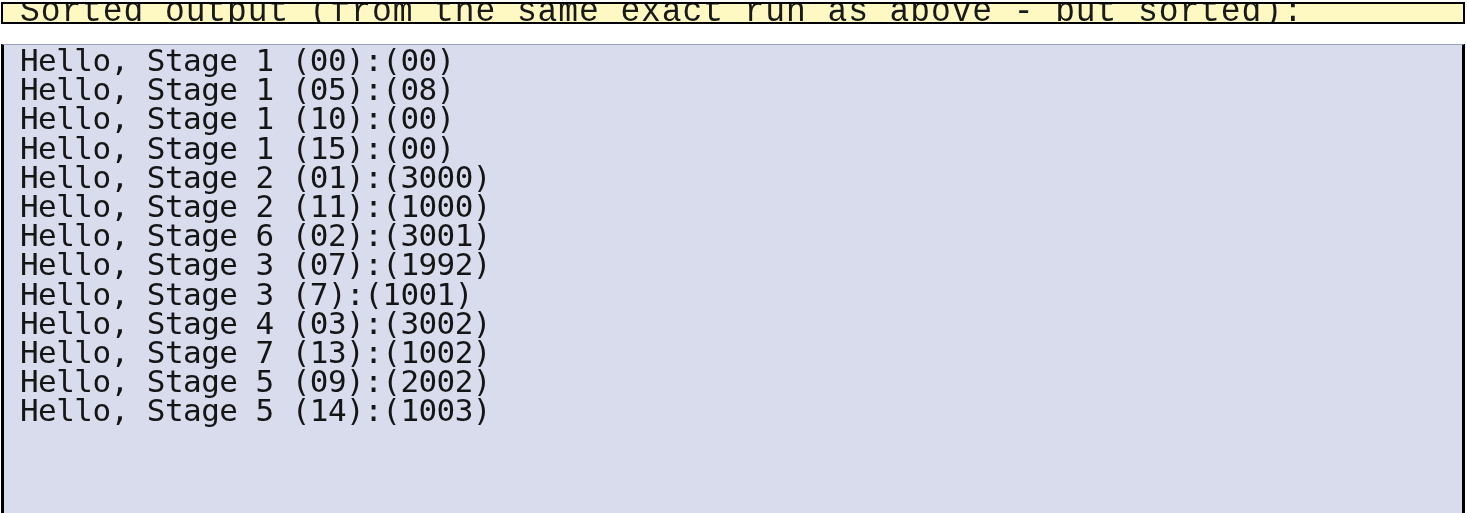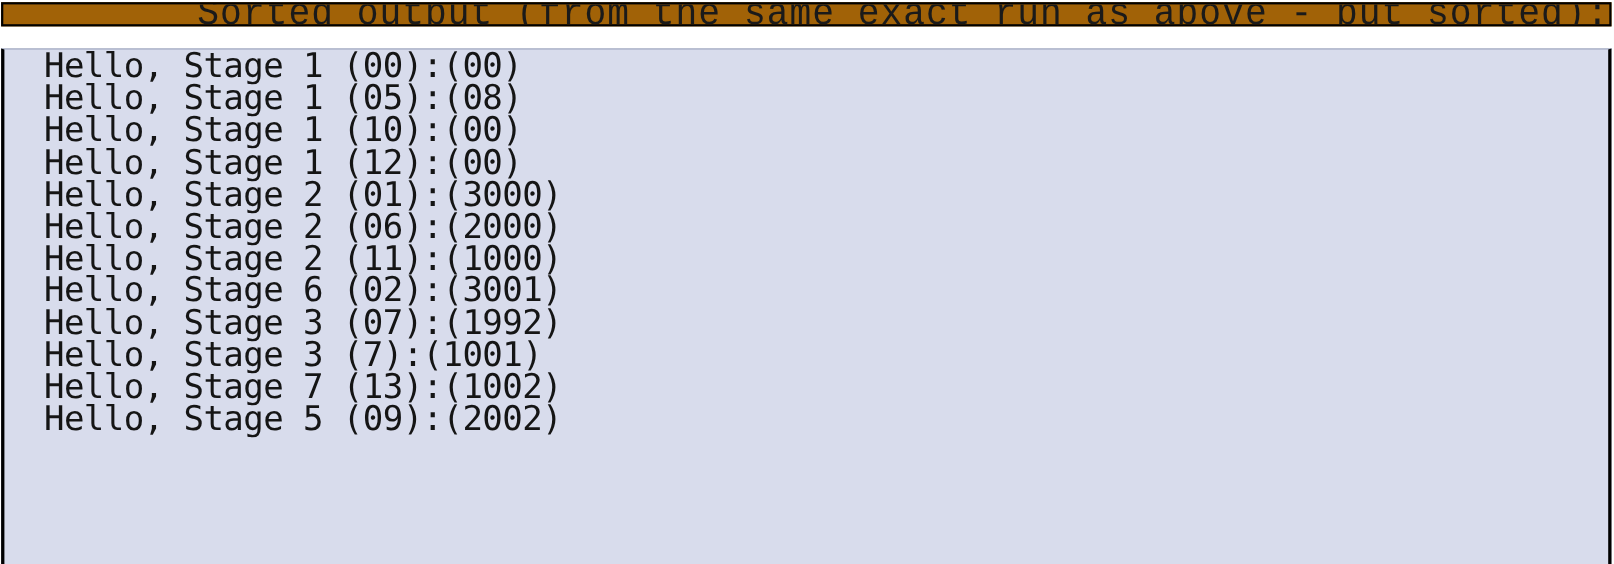--- a/index.html
+++ b/index.html
@@ -23,26 +23,25 @@
   }
 
   
   .caption-box {
     position: absolute;
     left: 1px;
     top: 2px;
     width: 1464px;
     height: 22px;
     box-sizing: border-box;
-    background: #a16207;
+    background: #fef9c3;
     border: 2px solid #000000;
     display: flex;
     align-items: center;
     overflow: hidden;
-    justify-content: flex-end;
   }
   .caption-text {
     font-family: "Liberation Mono", "DejaVu Sans Mono", monospace;
     font-size: 33px;
     line-height: 34px;
     letter-spacing: 0.9px;
     color: #1a1a1a;
     white-space: pre;
     padding-left: 17px;
     transform: scaleY(1.06);
@@ -59,21 +58,20 @@
     box-sizing: border-box;
     background: #d8dcec;
     border-left: 3px solid #000000;
     border-right: 3px solid #000000;
     border-top: 1px solid #9aa2bb;
     overflow: hidden;
   }
 
   .console-lines {
     padding: 1px 0 0 16px;
-    margin-left: 20px;
   }
 
   .console-line {
     font-family: "DejaVu Sans Mono", monospace;
     font-size: 31px;
     line-height: 29.2px;
     color: #151515;
     white-space: pre;
     letter-spacing: -0.55px;
   }
@@ -85,25 +83,26 @@
 
   <div class="caption-box">
     <div class="caption-text">Sorted output (from the same exact run as above - but sorted):</div>
   </div>
 
   <div class="console-box">
     <div class="console-lines">
         <div class="console-line">Hello, Stage 1 (00):(00)</div>
         <div class="console-line">Hello, Stage 1 (05):(08)</div>
         <div class="console-line">Hello, Stage 1 (10):(00)</div>
-        <div class="console-line">Hello, Stage 1 (12):(00)</div>
+        <div class="console-line">Hello, Stage 1 (15):(00)</div>
         <div class="console-line">Hello, Stage 2 (01):(3000)</div>
-        <div class="console-line">Hello, Stage 2 (06):(2000)</div>
         <div class="console-line">Hello, Stage 2 (11):(1000)</div>
         <div class="console-line">Hello, Stage 6 (02):(3001)</div>
         <div class="console-line">Hello, Stage 3 (07):(1992)</div>
         <div class="console-line">Hello, Stage 3 (7):(1001)</div>
+        <div class="console-line">Hello, Stage 4 (03):(3002)</div>
         <div class="console-line">Hello, Stage 7 (13):(1002)</div>
         <div class="console-line">Hello, Stage 5 (09):(2002)</div>
+        <div class="console-line">Hello, Stage 5 (14):(1003)</div>
       </div>
   </div>
 
 </div>
 
 </body></html>

